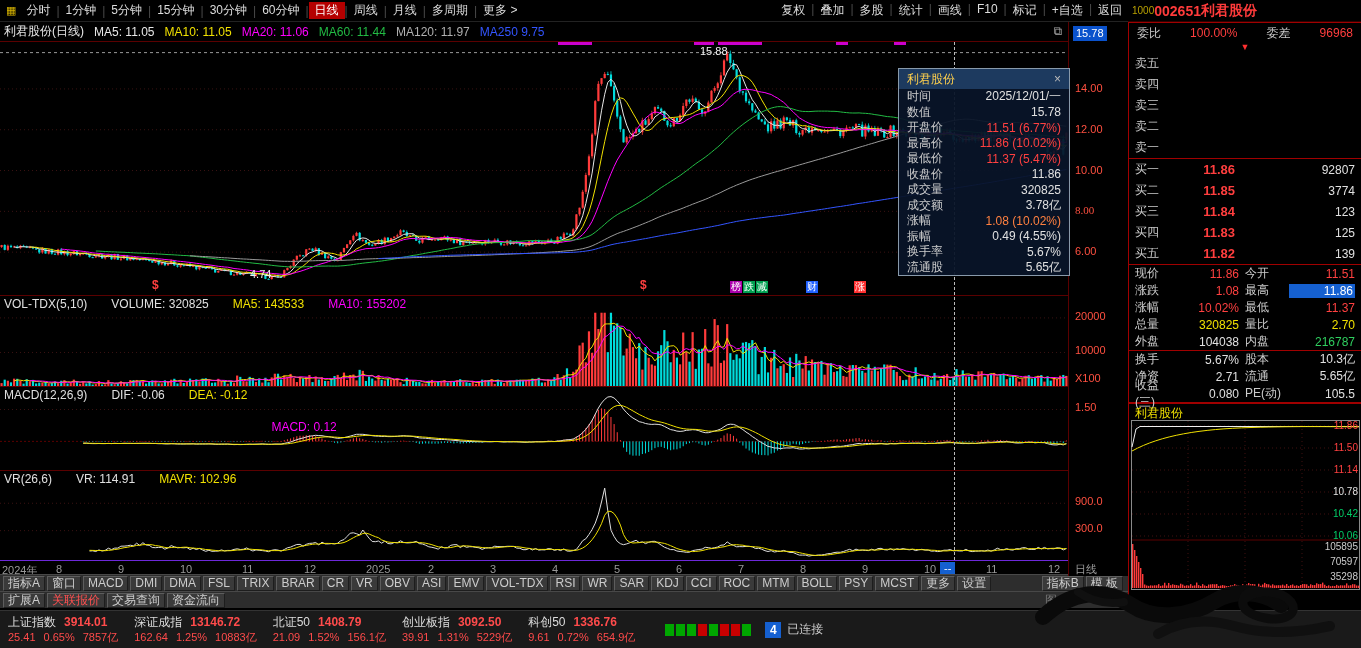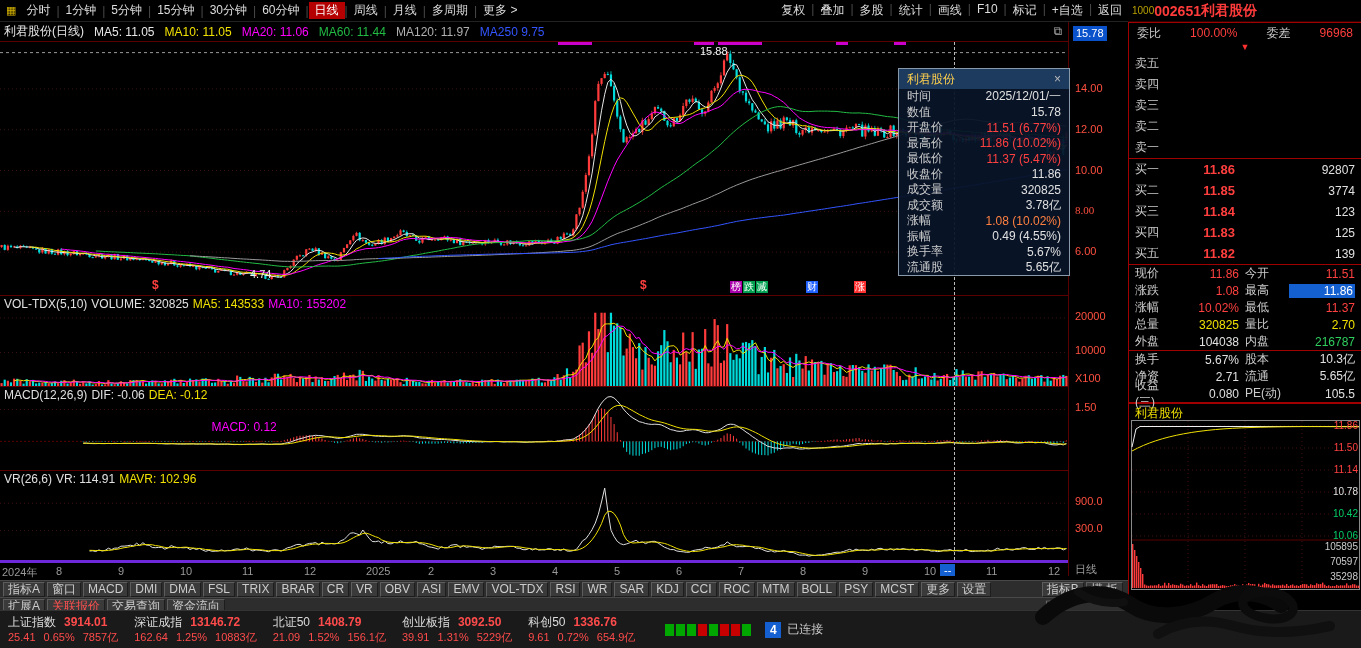--- a/index.html
+++ b/index.html
@@ -21,28 +21,28 @@
 #chart-col{position:absolute;left:0;top:22px;width:1128px;height:588px;background:#000}
 #infobar{position:relative;height:20px;display:flex;align-items:center;gap:10px;padding-left:4px;border-bottom:1px solid #5a0000;width:1068px}
 #ib-title{color:#e8e8e8}
 .ma-item{font-size:12px}
 #ib-icon{position:absolute;right:6px;top:2px;color:#aaa;cursor:pointer}
 #pane-k{position:relative;width:1068px;height:253px;overflow:hidden}
 .pane{position:relative;width:1068px;border-top:1px solid #5a0000;overflow:hidden}
 #pane-vol{height:91px}
 #pane-macd{height:84px}
 #pane-vr{height:90px}
-.pane-head{position:absolute;left:4px;top:1px;display:flex;gap:4px;z-index:3}
+.pane-head{position:absolute;left:4px;top:1px;display:flex;gap:24px;z-index:3}
 .pane svg,#pane-k svg{display:block}
 #peak-label,#low-label{position:absolute;color:#f0f0f0;font-size:11px;z-index:4}
 .kdollar{position:absolute;color:#ff4040;font-weight:bold;font-size:12px;z-index:4}
 .kflag{position:absolute;width:12px;height:12px;color:#fff;font-size:10px;text-align:center;line-height:12px;z-index:4}
 .kmark{position:absolute;top:0;height:3px;background:#cc00cc;z-index:4}
 #vcross{position:absolute;left:954px;top:20px;height:518px;border-left:1px dashed #bbb;z-index:5}
-#xaxis-row{position:relative;width:1128px;height:20px;border-top:3px solid #6d28d9}
+#xaxis-row{position:relative;width:1128px;height:14px;border-top:1px solid #6d28d9}
 .xyear{position:absolute;left:2px;top:2px;color:#999;font-size:11px}
 .xmonth{position:absolute;top:2px;color:#999;font-size:11px}
 .xcrossbox{position:absolute;left:940px;top:1px;background:#1560d0;color:#fff;padding:0 4px;font-size:11px}
 #tabs1,#tabs2{position:relative;width:1128px;height:17px;background:#2d2d2d;display:flex;align-items:center;padding:0 3px;border-top:1px solid #484848;white-space:nowrap}
 .tbtn{background:#3a3a3a;border:1px solid;border-color:#5d5d5d #1d1d1d #1d1d1d #5d5d5d;color:#ccc;font-size:12px;padding:0 4px;margin-right:2px;height:15px;line-height:13px;cursor:pointer}
 .redtext{color:#ff5050}
 .tspacer{flex:1}
 .partial{position:absolute;left:1045px;color:#777}
 
 #axis-col{position:absolute;left:1068px;top:22px;width:60px;height:554px;background:#000;border-left:1px solid #5a0000}

